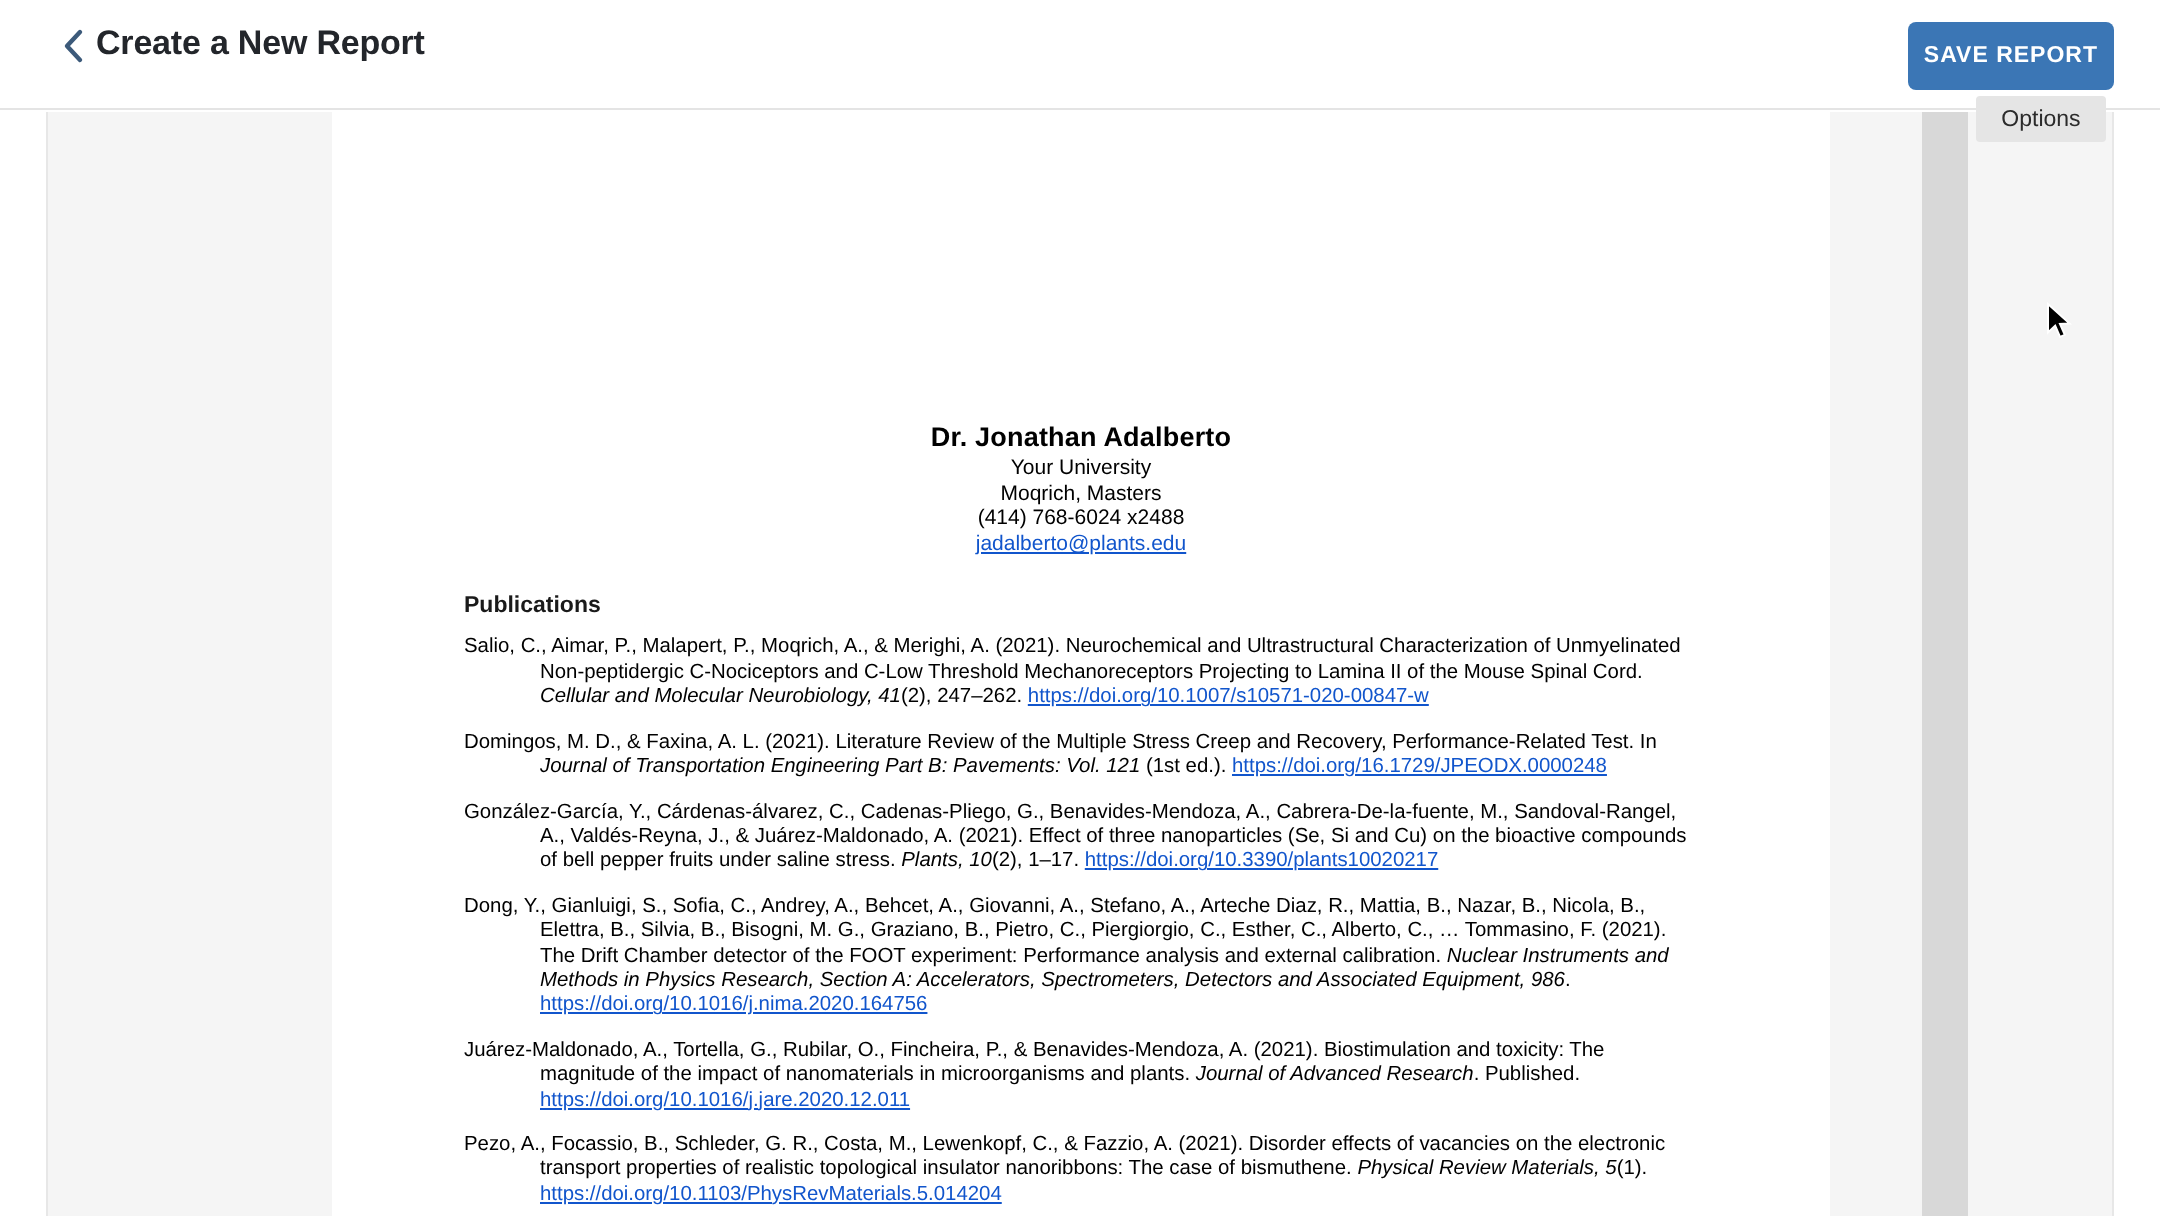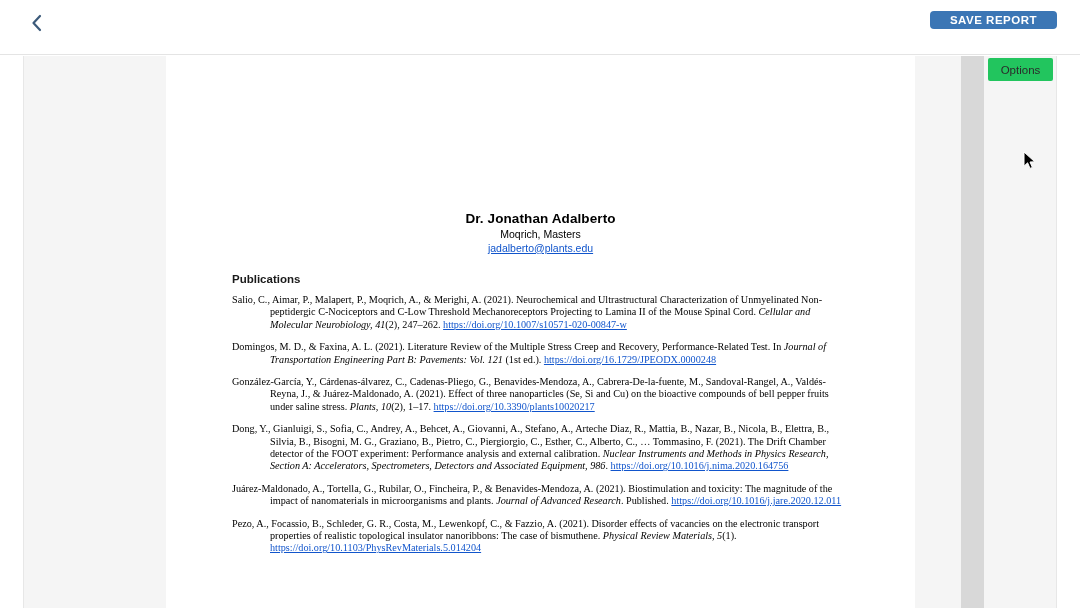--- a/index.html
+++ b/index.html
@@ -32,22 +32,22 @@
     left: 48px; top: 12px;
     font-size: 17px;
     font-weight: bold;
     color: #23262b;
     letter-spacing: -0.1px;
     white-space: nowrap;
   }
   #save-report-button {
     position: absolute;
     right: 23px; top: 11px;
-    height: 18px;
-    padding: 0 20px;
+    height: 34px;
+    padding: 0 8px;
     background: #3b76b5;
     color: #ffffff;
     border: none;
     border-radius: 4px;
     font-family: "Liberation Sans", sans-serif;
     font-size: 11.5px;
     font-weight: bold;
     letter-spacing: 0.5px;
     cursor: pointer;
     white-space: nowrap;
@@ -78,23 +78,23 @@
     position: absolute;
     right: 0; top: 1px;
     width: 23px; height: 552px;
     background: #d8d8d8;
     cursor: pointer;
   }
 
   
   #options-button {
     position: absolute;
-    left: 988px; top: 58px;
+    left: 988px; top: 48px;
     width: 65px; height: 23px;
-    background: #22c55e;
+    background: #e5e5e5;
     border: none;
     border-radius: 2px;
     font-family: "Liberation Sans", sans-serif;
     font-size: 11.5px;
     color: #2b2b2b;
     cursor: pointer;
     z-index: 5;
   }
 
   
@@ -141,21 +141,20 @@
     width: 618px;
   }
   .citation {
     font-size: 10.2px;
     line-height: 12.4px;
     color: #000000;
     padding-left: 38px;
     text-indent: -38px;
     margin-bottom: 10px;
     text-align: left;
-    font-family: Liberation Serif, serif;
   }
   .citation i { font-style: italic; }
   .citation a {
     color: #1155cc;
     text-decoration: underline;
     cursor: pointer;
   }
 
   
   #mouse-cursor {
@@ -170,35 +169,38 @@
 <body>
 
 <div id="app-bar">
 
   <div id="back-chevron">
     <svg width="20" height="22" viewBox="0 0 20 22" fill="none" aria-hidden="true">
       <path d="M13 4 L6.5 11 L13 18" stroke="#3c5a7a" stroke-width="2.2" stroke-linecap="round" stroke-linejoin="round"></path>
     </svg>
   </div>
 
+  <div id="page-title">Create a New Report</div>
 
   <button id="save-report-button">SAVE REPORT</button>
 </div>
 
 <div id="editor-canvas">
 
   <div id="canvas-gutter-left"></div>
   <div id="canvas-gutter-right"></div>
   <div id="canvas-scrollbar"></div>
 
   <div id="document-page">
 
     <div id="contact-block">
       <div id="contact-name">Dr. Jonathan Adalberto</div>
+      <div class="contact-line">Your University</div>
       <div class="contact-line">Moqrich, Masters</div>
+      <div class="contact-line">(414) 768-6024 x2488</div>
       <div><span id="contact-email">jadalberto@plants.edu</span></div>
     </div>
 
     <div id="publications-heading">Publications</div>
 
     <div id="citation-list">
         <div class="citation"><span>Salio, C., Aimar, P., Malapert, P., Moqrich, A., &amp; Merighi, A. (2021). Neurochemical and Ultrastructural Characterization of Unmyelinated Non-peptidergic C-Nociceptors and C-Low Threshold Mechanoreceptors Projecting to Lamina II of the Mouse Spinal Cord. </span><i>Cellular and Molecular Neurobiology, 41</i><span>(2), 247–262. </span><a>https://doi.org/10.1007/s10571-020-00847-w</a></div>
         <div class="citation"><span>Domingos, M. D., &amp; Faxina, A. L. (2021). Literature Review of the Multiple Stress Creep and Recovery, Performance-Related Test. In </span><i>Journal of Transportation Engineering Part B: Pavements: Vol. 121</i><span> (1st ed.). </span><a>https://doi.org/16.1729/JPEODX.0000248</a></div>
         <div class="citation"><span>González-García, Y., Cárdenas-álvarez, C., Cadenas-Pliego, G., Benavides-Mendoza, A., Cabrera-De-la-fuente, M., Sandoval-Rangel, A., Valdés-Reyna, J., &amp; Juárez-Maldonado, A. (2021). Effect of three nanoparticles (Se, Si and Cu) on the bioactive compounds of bell pepper fruits under saline stress. </span><i>Plants, 10</i><span>(2), 1–17. </span><a>https://doi.org/10.3390/plants10020217</a></div>
         <div class="citation"><span>Dong, Y., Gianluigi, S., Sofia, C., Andrey, A., Behcet, A., Giovanni, A., Stefano, A., Arteche Diaz, R., Mattia, B., Nazar, B., Nicola, B., Elettra, B., Silvia, B., Bisogni, M. G., Graziano, B., Pietro, C., Piergiorgio, C., Esther, C., Alberto, C., … Tommasino, F. (2021). The Drift Chamber detector of the FOOT experiment: Performance analysis and external calibration. </span><i>Nuclear Instruments and Methods in Physics Research, Section A: Accelerators, Spectrometers, Detectors and Associated Equipment, 986</i><span>. </span><a>https://doi.org/10.1016/j.nima.2020.164756</a></div>

